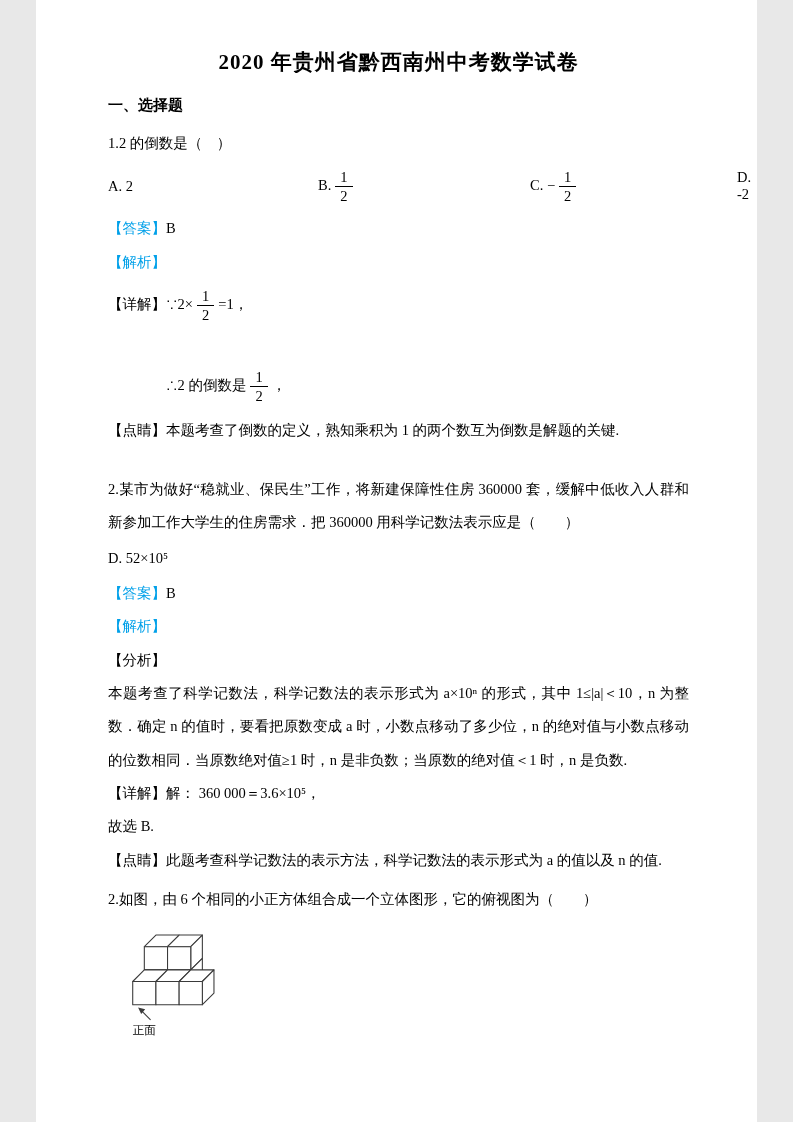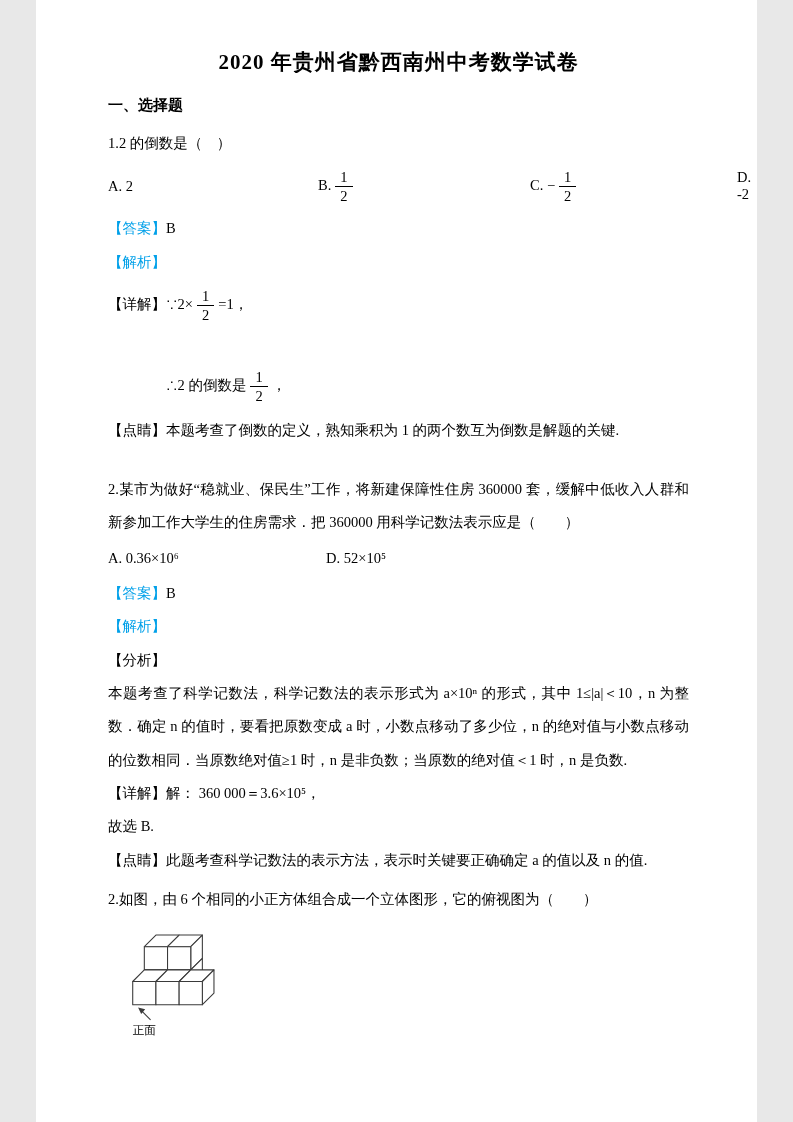--- a/index.html
+++ b/index.html
@@ -61,37 +61,36 @@
   <p class="detail-line indent"><span>∴2 的倒数是</span><span class="frac"><span class="fnum">1</span><span class="fden">2</span></span><span>，</span></p>
 
 
   <p class="line"><span>【点睛】</span><span>本题考查了倒数的定义，熟知乘积为 1 的两个数互为倒数是解题的关键.</span></p>
 
   <div class="q-gap"></div>
 
   <p class="para">2.某市为做好“稳就业、保民生”工作，将新建保障性住房 360000 套，缓解中低收入人群和新参加工作大学生的住房需求．把 360000 用科学记数法表示应是（　　）</p>
 
   <div class="options grid-q2">
-    <div>A. 0.36×10⁶</div>
     <div>D. 52×10⁵</div>
   </div>
 
   <p class="line"><span class="blue">【答案】</span><span>B</span></p>
 
   <p class="line"><span class="blue">【解析】</span></p>
 
   <p class="line"><span>【分析】</span></p>
 
   <p class="para">本题考查了科学记数法，科学记数法的表示形式为 a×10ⁿ 的形式，其中 1≤|a|＜10，n 为整数．确定 n 的值时，要看把原数变成 a 时，小数点移动了多少位，n 的绝对值与小数点移动的位数相同．当原数绝对值≥1 时，n 是非负数；当原数的绝对值＜1 时，n 是负数.</p>
 
   <p class="line"><span>【详解】</span><span>解：  360 000＝3.6×10⁵，</span></p>
 
   <p class="line">故选 B.</p>
 
-  <p class="line"><span>【点睛】</span><span>此题考查科学记数法的表示方法，表示时关键要正确确定 a 的值以及 n 的值.</span></p>
+  <p class="line"><span>【点睛】</span><span>此题考查科学记数法的表示方法，科学记数法的表示形式为 a 的值以及 n 的值.</span></p>
 
   <div class="q-gap-sm"></div>
 
   <p class="line">2.如图，由 6 个相同的小正方体组合成一个立体图形，它的俯视图为（　　）</p>
 
   <div class="fig">
     <svg width="100" height="115" viewBox="0 0 112 128">
       <g fill="#ffffff" stroke="#3a3a3a" stroke-width="1.2" stroke-linejoin="round">
 
         <polygon points="25,25 38,12 64,12 51,25"></polygon>

